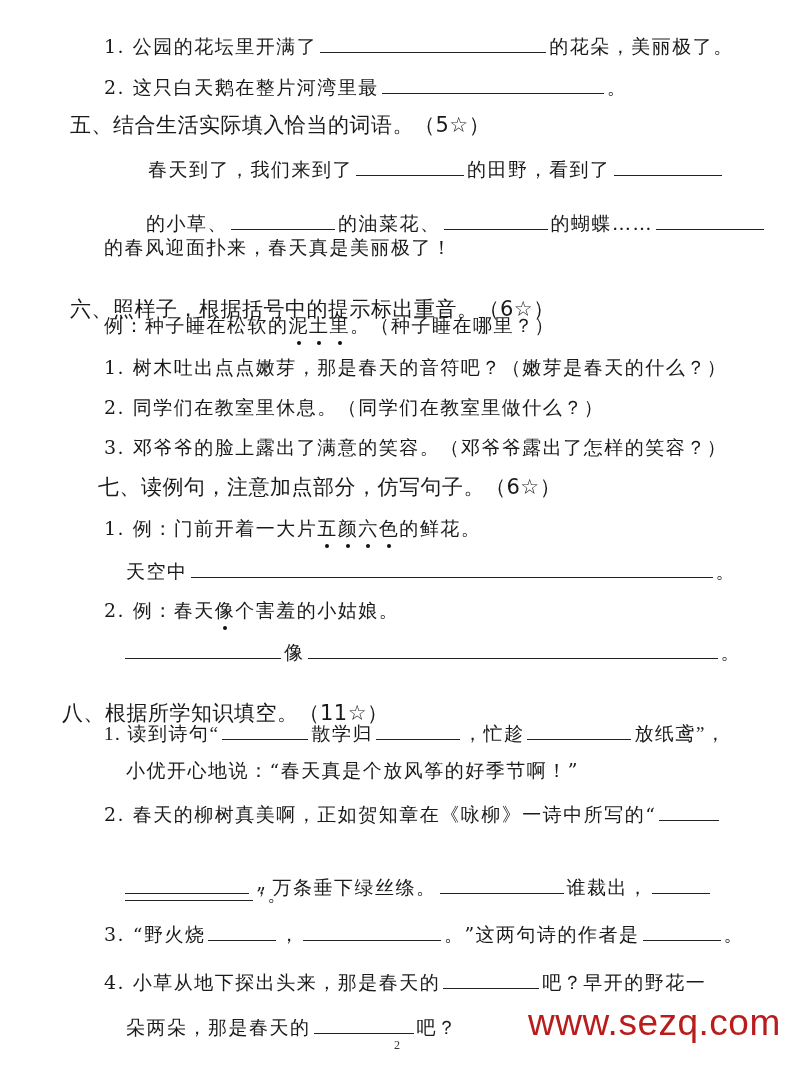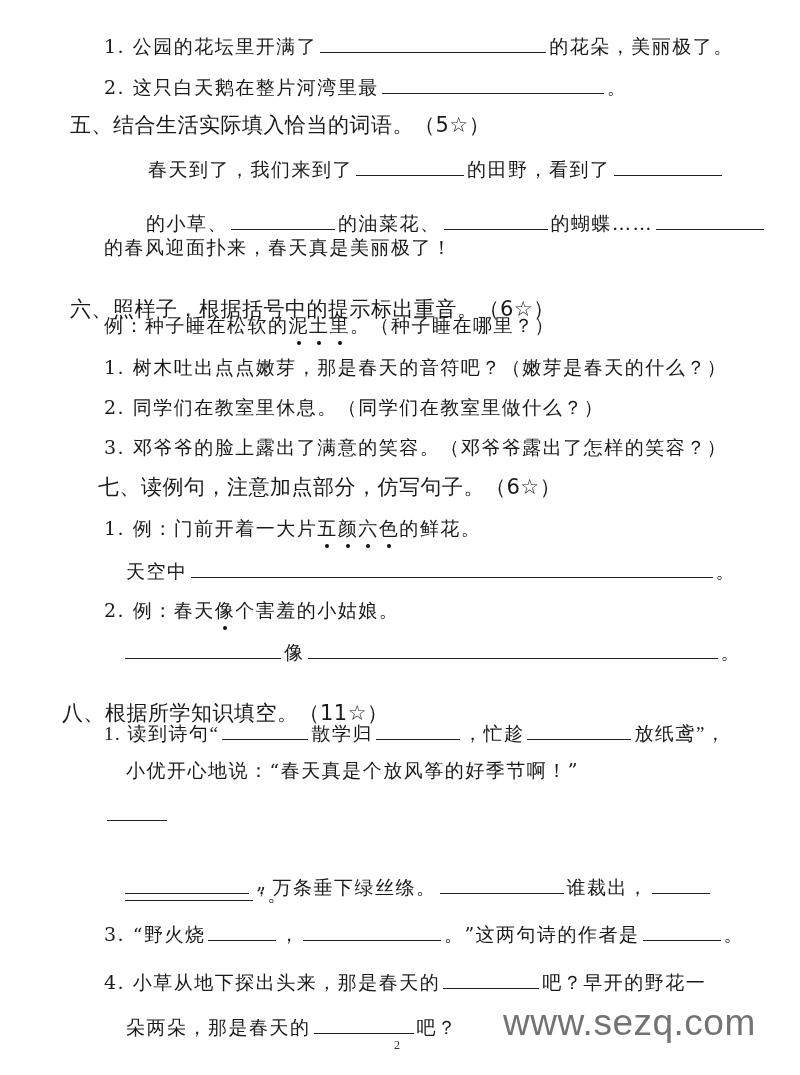--- a/index.html
+++ b/index.html
@@ -19,21 +19,21 @@
   .dotted { position: relative; display: inline-block; }
   .dotted::after {
     content: ""; position: absolute; left: 50%; bottom: -8px; width: 4px; height: 4px;
     margin-left: -2px; border-radius: 50%; background: #111;
   }
   .page-num {
     position: absolute; left: 394px; top: 1038px; font-size: 12px; color: #333;
     font-family: "Liberation Serif", serif;
   }
   .watermark {
-    position: absolute; left: 503px; top: 1002px; font-size: 37px; color: #737373;
+    position: absolute; left: 528px; top: 1002px; font-size: 37px; color: #b91c1c;
     font-family: "Liberation Sans", sans-serif; letter-spacing: 0.5px;
   }
 </style>
 </head>
 <body>
 
 <div class="line" style="left:104px; top:32px;">
   <span>1.</span>
   <span>公园的花坛里开满了</span><span class="blank" style="width:226px;"></span><span>的花朵，美丽极了。</span>
 </div>
@@ -74,21 +74,21 @@
 <div class="line" style="left:122px; top:638px;">
   <span class="blank" style="width:156px;"></span><span>像</span><span class="blank" style="width:410px;"></span><span>。</span>
 </div>
 
 <div class="line heading" style="left:62px; top:678px;margin-top:23px;">八、根据所学知识填空。（11☆）</div>
 <div class="line" style="left:104px; top:719px;font-family:Liberation Serif, serif;">
   <span>1. 读到诗句“</span><span class="blank" style="width:86px;"></span><span>散学归</span><span class="blank" style="width:84px;"></span><span>，忙趁</span><span class="blank" style="width:104px;"></span><span>放纸鸢”，</span>
 </div>
 <div class="line" style="left:126px; top:758px;">小优开心地说：“春天真是个放风筝的好季节啊！”</div>
 <div class="line" style="left:104px; top:800px;">
-  <span class="blank" style="width:60px;"></span>
+  <span>2. 春天的柳树真美啊，正如贺知章在《咏柳》一诗中所写的“</span><span class="blank" style="width:60px;"></span>
 </div>
 <div class="line" style="left:122px; top:842px;margin-top:31px;">
   <span class="blank" style="width:124px;"></span><span>，万条垂下绿丝绦。</span><span class="blank" style="width:124px;"></span><span>谁裁出，</span><span class="blank" style="width:58px;"></span>
 </div>
 <div class="line" style="left:122px; top:880px;">
   <span class="blank" style="width:128px;"></span><span>”。</span>
 </div>
 <div class="line" style="left:104px; top:920px;">
   <span>3. “野火烧</span><span class="blank" style="width:68px;"></span><span>，</span><span class="blank" style="width:138px;"></span><span>。”这两句诗的作者是</span><span class="blank" style="width:78px;"></span><span>。</span>
 </div>

